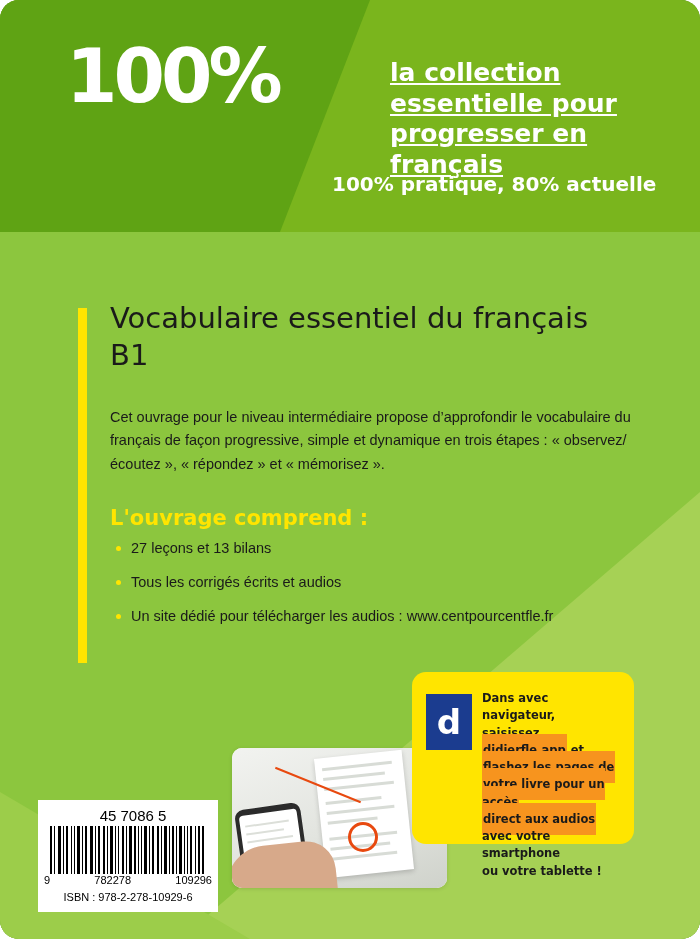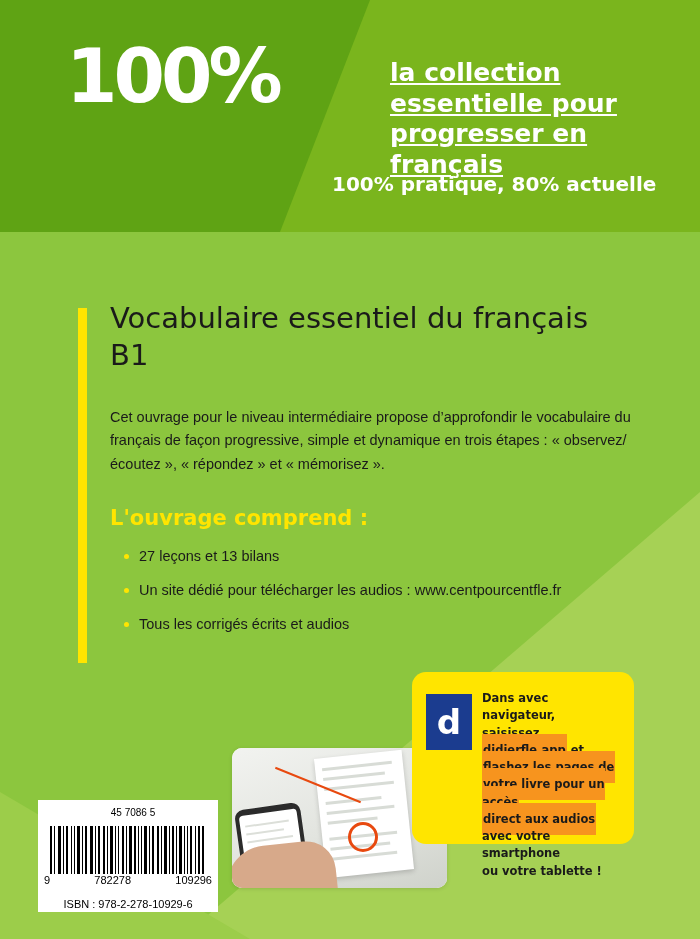--- a/index.html
+++ b/index.html
@@ -12,20 +12,21 @@
     font-family: "Liberation Sans", sans-serif;
     background: #ffffff;
     overflow: hidden;
   }
   .page {
     position: relative;
     width: 700px;
     height: 939px;
     background: #4d7c0f;
     overflow: hidden;
+    border-radius: 19px;
   }
 
   
   .header {
     position: absolute;
     left: 0; top: 0;
     width: 700px;
     height: 232px;
     background: #7ab51d;
     overflow: hidden;
@@ -147,21 +148,21 @@
     color: #ffe500;
     font-family: "DejaVu Sans", sans-serif;
     font-weight: bold;
     font-size: 21px;
   }
   .bullets {
     position: absolute;
     left: 112px;
     top: 534px;
     width: 540px;
-    margin: 12px;
+    margin: 4px;
     padding: 0;
     list-style: none;
   }
   .bullets li {
     position: relative;
     padding-left: 15px;
     color: #1a1a1a;
     font-family: "Liberation Sans", sans-serif;
     font-size: 14.5px;
     line-height: 1.5;
@@ -319,21 +320,21 @@
     width: 180px;
     height: 112px;
     background: #ffffff;
   }
   .barcode-num {
     position: absolute;
     left: 0; top: 7px;
     width: 190px;
     text-align: center;
     font-family: "Liberation Sans", sans-serif;
-    font-size: 10px;
+    font-size: 15px;
     color: #000;
   }
   .barcode {
     position: absolute;
     left: 12px;
     top: 26px;
     width: 156px;
     height: 48px;
   }
   .barcode i {
@@ -350,21 +351,21 @@
     width: 168px;
     display: flex;
     justify-content: space-between;
     font-family: "Liberation Sans", sans-serif;
     font-size: 11px;
     color: #000;
   }
   .isbn {
     position: absolute;
     left: 0;
-    top: 98px;
+    top: 91px;
     width: 180px;
     text-align: center;
     font-family: "Liberation Sans", sans-serif;
     font-size: 11px;
     color: #000;
   }
 </style>
 </head>
 <body>
 
@@ -385,22 +386,22 @@
   </div>
 
   <div class="yellow-bar"></div>
 
   <div class="title">Vocabulaire essentiel du français B1</div>
   <div class="intro">Cet ouvrage pour le niveau intermédiaire propose d’approfondir le vocabulaire du français de façon progressive, simple et dynamique en trois étapes : « observez/écoutez », « répondez » et « mémorisez ».</div>
   <div class="comprend">L'ouvrage comprend :</div>
 
   <ul class="bullets">
     <li>27 leçons et 13 bilans</li>
+    <li>Tous les corrigés écrits et audios</li>
     <li>Un site dédié pour télécharger les audios : www.centpourcentfle.fr</li>
-    <li>Tous les corrigés écrits et audios</li>
   </ul>
 
   <div class="photo-card">
     <div class="photo-bg"></div>
     <div class="photo-page">
       <span class="ln" style="top:10px;width:70px;"></span>
       <span class="ln" style="top:20px;width:62px;"></span>
       <span class="ln" style="top:30px;width:70px;"></span>
       <span class="ln" style="top:44px;width:56px;"></span>
       <span class="ln" style="top:54px;width:68px;"></span>

